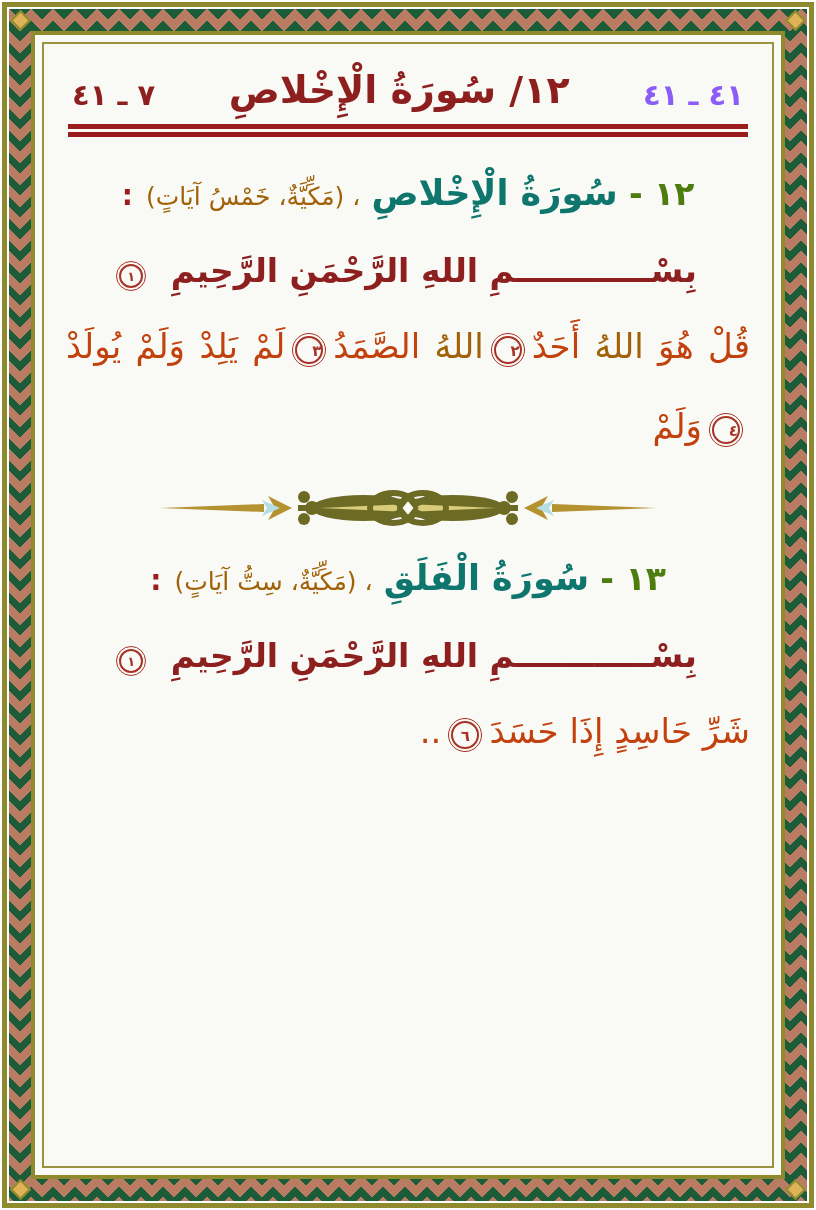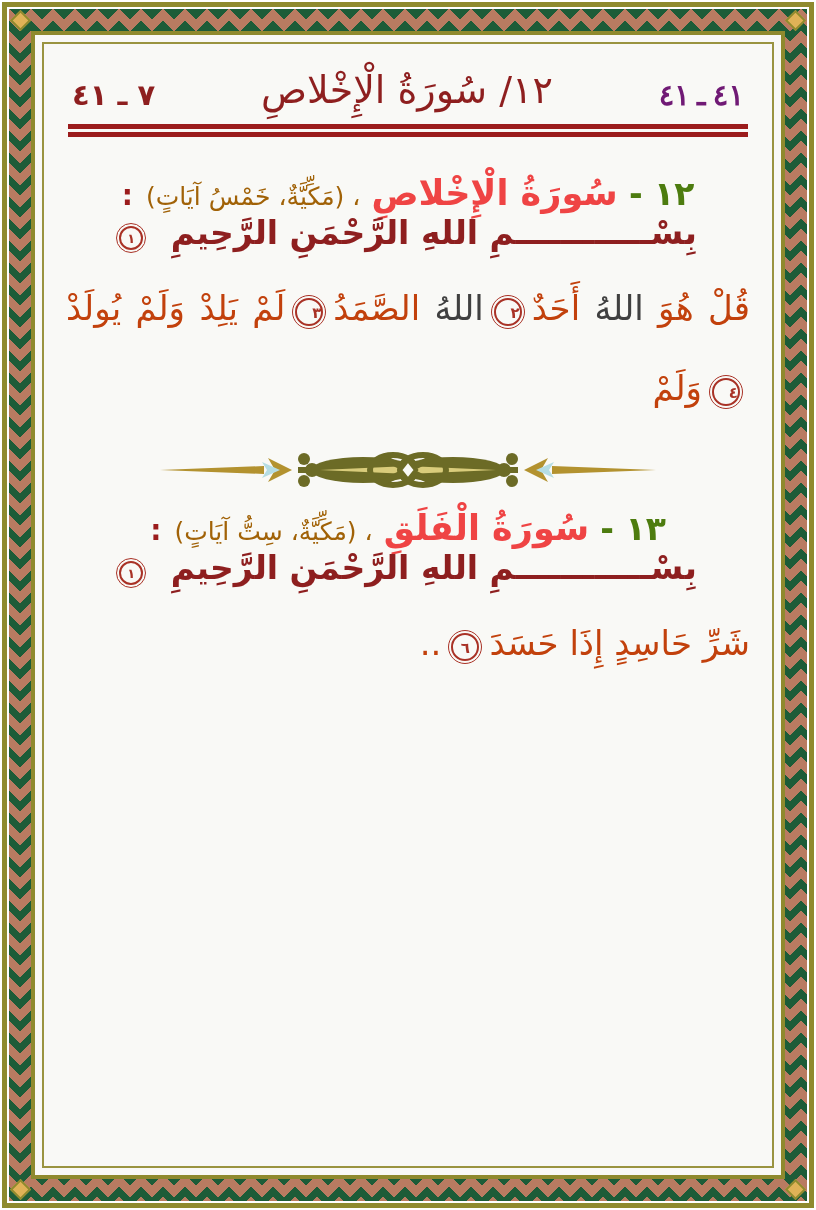--- a/index.html
+++ b/index.html
@@ -20,52 +20,52 @@
     background-size:22px 22px;}
   .corner{position:absolute;width:15px;height:15px;background:#e0b257;border:2px solid #8f8a2e;transform:rotate(45deg);}
   .corner.tl{top:4px;left:4px}.corner.tr{top:4px;right:4px}
   .corner.bl{bottom:4px;left:4px}.corner.br{bottom:4px;right:4px}
   .inner-gold{height:100%;border:4px solid #8f8a2e;padding:7px;background:#f9f9f6;}
   .content{height:100%;border:2px solid #9a9440;background:#f9f9f6;padding:0 18px;overflow:hidden;}
 
   
   .header{display:flex;justify-content:space-between;align-items:flex-end;margin-top:24px;padding:0 10px;}
   .hnum{font-size:29px;font-weight:bold;letter-spacing:2px;}
-  .hnum.faint{color:#701a75;font-family:Liberation Serif, serif;}
+  .hnum.faint{color:#8b5cf6;}
   .hnum.red{color:#8e1f1f;text-align:center;}
-  .htitle{font-size:38px;font-weight:normal;color:#8e1f1f;}
+  .htitle{font-size:38px;font-weight:bold;color:#8e1f1f;}
   .double-rule{margin:12px 6px 0 6px;height:13px;border-top:5px solid #9b1c1c;border-bottom:5px solid #9b1c1c;}
 
   
   .surah-title{text-align:center;margin-top:36px;color:#141414;}
   .st-num{font-size:33px;font-weight:bold;color:#4d7c0f;}
-  .st-name{font-size:35px;font-weight:bold;color:#ef4444;margin:0 6px;}
+  .st-name{font-size:35px;font-weight:bold;color:#0f766e;margin:0 6px;}
   .st-meta{font-size:25px;color:#a16207;}
   .st-colon{font-size:28px;font-weight:bold;color:#9b1c1c;margin-right:8px;}
 
   
-  .basmala{text-align:center;color:#8e1f1f;font-size:33px;font-weight:bold;}
+  .basmala{text-align:center;margin-top:38px;color:#8e1f1f;font-size:33px;font-weight:bold;}
   .basmala-marker{display:inline-block;width:24px;height:24px;line-height:22px;text-align:center;
     border:2px solid #a93226;border-radius:50%;outline:1px solid #a93226;outline-offset:2px;
     font-size:13px;color:#a93226;vertical-align:1px;margin-right:16px;font-weight:bold;}
 
   
   .verses{margin-top:16px;padding:0 4px;font-size:34px;color:#151515;}
   .vline{line-height:80px;text-align:right;}
   .vline.just{text-align:justify;text-align-last:justify;-moz-text-align-last:justify;}
   .seg-black{color:#c2410c;}
-  .seg-red{color:#404040;}
+  .seg-red{color:#a16207;}
   .ayah-marker{display:inline-block;width:28px;height:28px;line-height:26px;text-align:center;
     border:2px solid #a93226;border-radius:50%;outline:1px solid #a93226;outline-offset:2px;
     font-size:15px;color:#a93226;vertical-align:2px;margin:0 10px;font-weight:bold;}
 
   
   .divider{text-align:center;margin-top:18px;}
   .divider svg{display:block;margin:0 auto;}
-  .sec2 .surah-title{margin-top:14px;text-align:center;}
+  .sec2 .surah-title{margin-top:26px;text-align:center;}
 </style>
 </head>
 <body>
 
 <div class="page">
  <div class="outer-gold">
   <div class="band">
     <div class="corner tl"></div>
     <div class="corner tr"></div>
     <div class="corner bl"></div>

